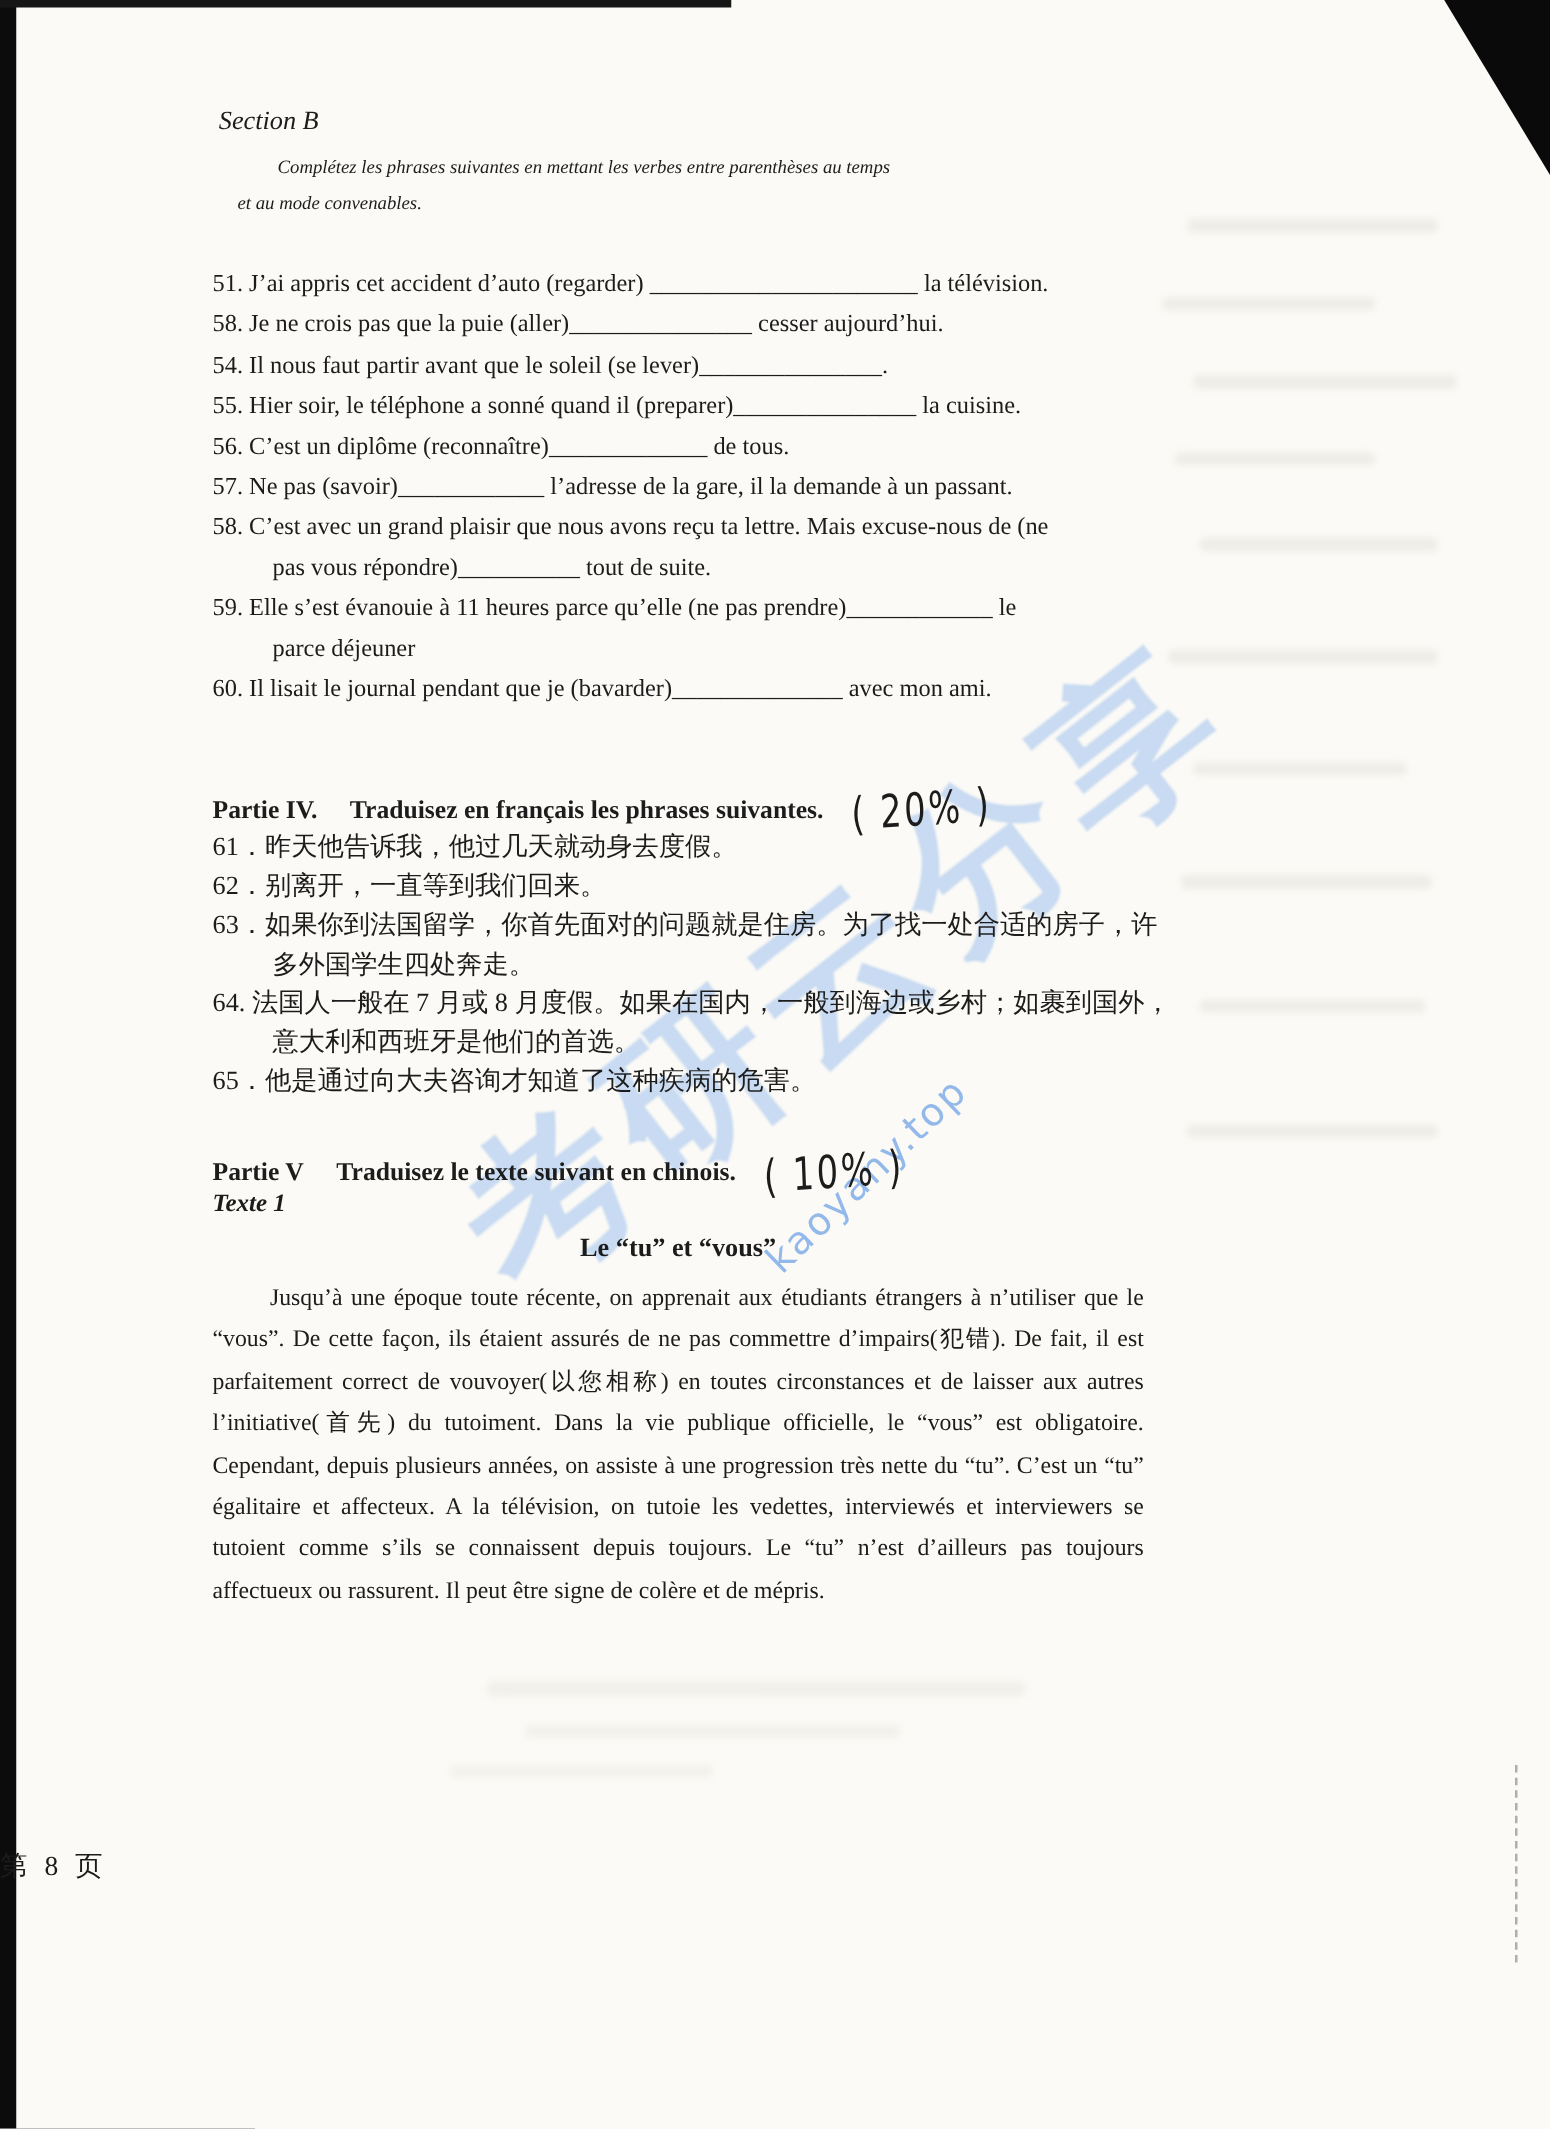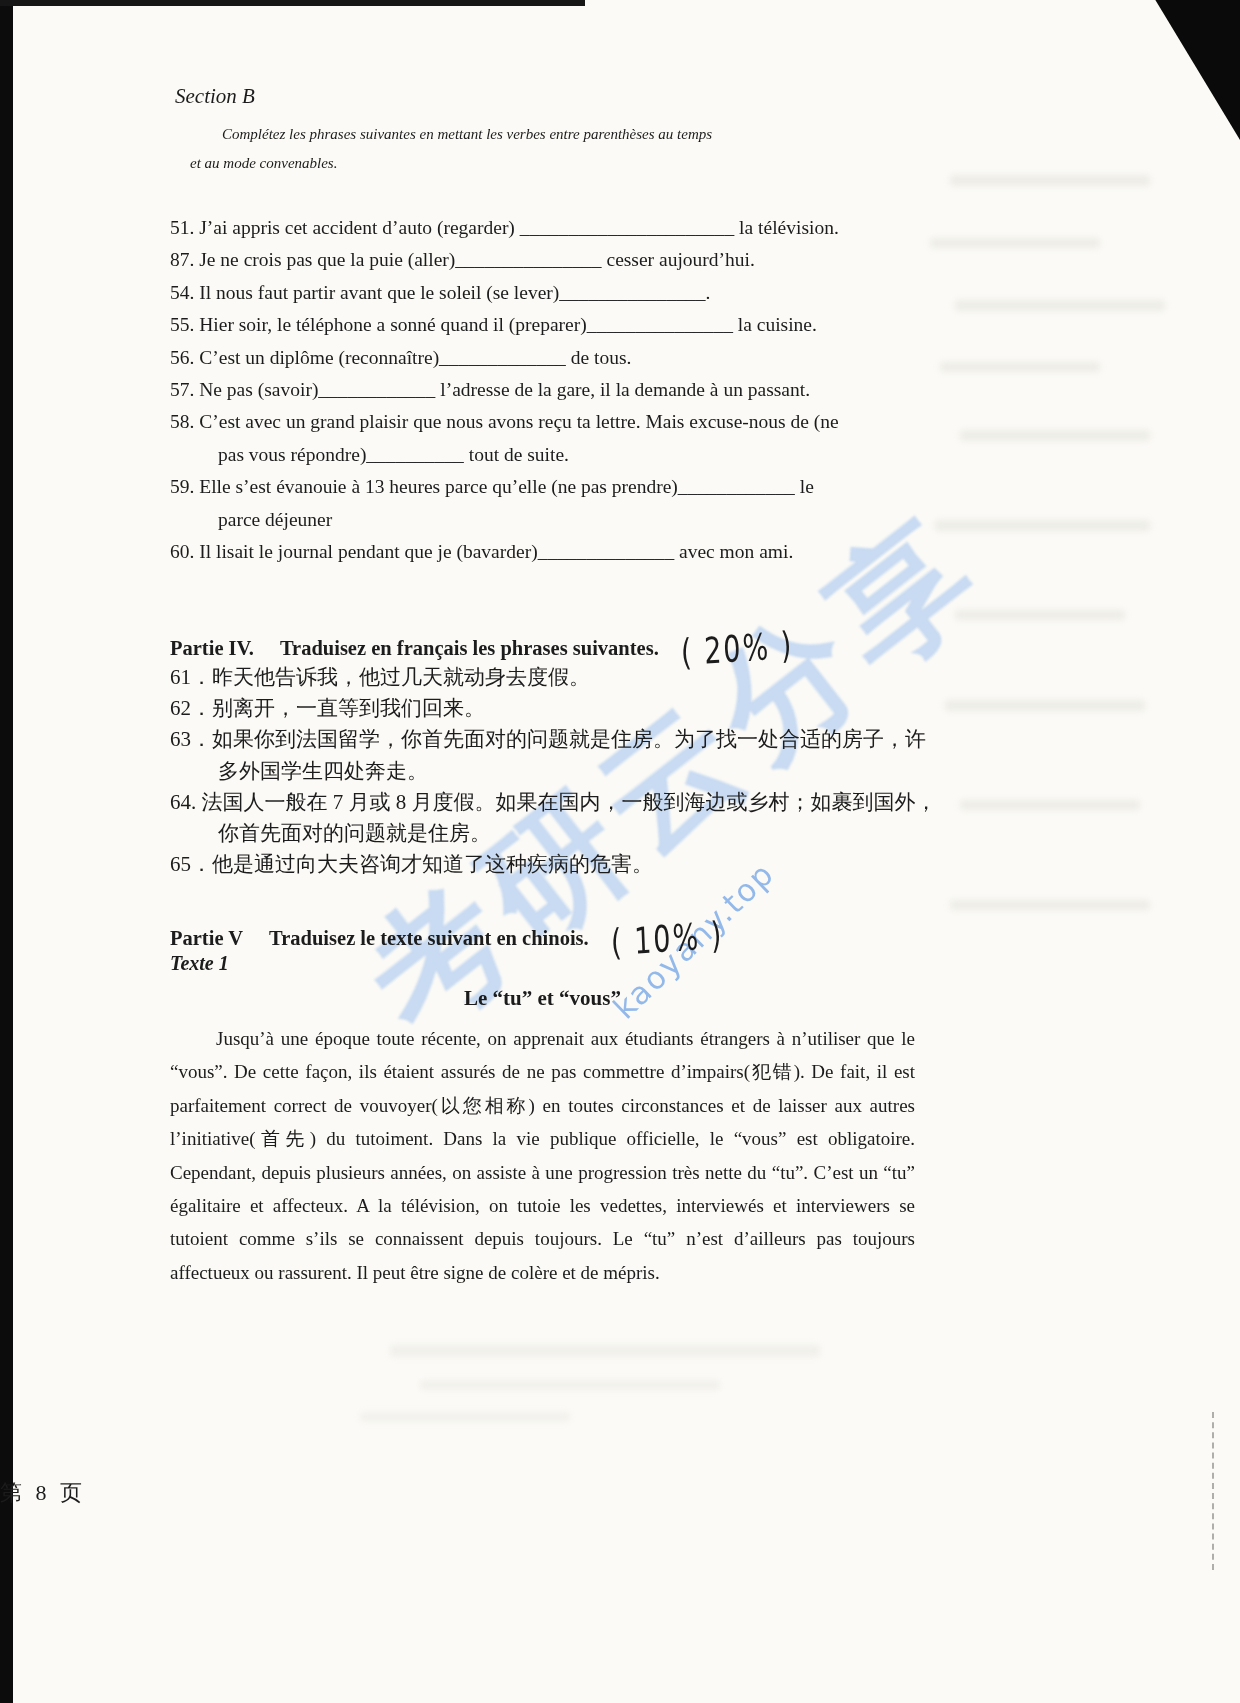--- a/index.html
+++ b/index.html
@@ -74,21 +74,21 @@
     <div class="l2">et au mode convenables.</div>
   </div>
 
   <div class="questions">
 
       <div class="q">
         <div class="ln">51. J’ai appris cet accident d’auto (regarder) ______________________ la télévision.</div>
       </div>
 
       <div class="q">
-        <div class="ln">87. Je ne crois pas que la puie (aller)_______________ cesser aujourd’hui.</div>
+        <div class="ln">58. Je ne crois pas que la puie (aller)_______________ cesser aujourd’hui.</div>
       </div>
 
 
       <div class="q">
         <div class="ln">54. Il nous faut partir avant que le soleil (se lever)_______________.</div>
       </div>
 
       <div class="q">
         <div class="ln">55. Hier soir, le téléphone a sonné quand il (preparer)_______________ la cuisine.</div>
       </div>
@@ -100,21 +100,21 @@
       <div class="q">
         <div class="ln">57. Ne pas (savoir)____________ l’adresse de la gare, il la demande à un passant.</div>
       </div>
 
       <div class="q">
         <div class="ln">58. C’est avec un grand plaisir que nous avons reçu ta lettre.   Mais excuse-nous de (ne</div>
         <div class="ln cont">pas vous répondre)__________ tout de suite.</div>
       </div>
 
       <div class="q">
-        <div class="ln">59. Elle s’est évanouie à 13 heures parce qu’elle (ne pas prendre)____________ le</div>
+        <div class="ln">59. Elle s’est évanouie à 11 heures parce qu’elle (ne pas prendre)____________ le</div>
         <div class="ln cont">parce déjeuner</div>
       </div>
 
       <div class="q">
         <div class="ln">60. Il lisait le journal pendant que je (bavarder)______________ avec mon ami.</div>
       </div>
 
   </div>
 
   <div class="p4head">
@@ -130,21 +130,21 @@
         <div class="ln">62．别离开，一直等到我们回来。</div>
       </div>
 
       <div class="q cjk">
         <div class="ln">63．如果你到法国留学，你首先面对的问题就是住房。为了找一处合适的房子，许</div>
         <div class="ln cont">多外国学生四处奔走。</div>
       </div>
 
       <div class="q cjk">
         <div class="ln">64. 法国人一般在 7 月或 8 月度假。如果在国内，一般到海边或乡村；如裹到国外，</div>
-        <div class="ln cont">你首先面对的问题就是住房。</div>
+        <div class="ln cont">意大利和西班牙是他们的首选。</div>
       </div>
 
       <div class="q cjk">
         <div class="ln">65．他是通过向大夫咨询才知道了这种疾病的危害。</div>
       </div>
 
   </div>
 
   <div class="p5head">
     <span class="plabel">Partie V</span><span class="ptitle">Traduisez le texte suivant en chinois.</span><span class="score">( 10% )</span>

